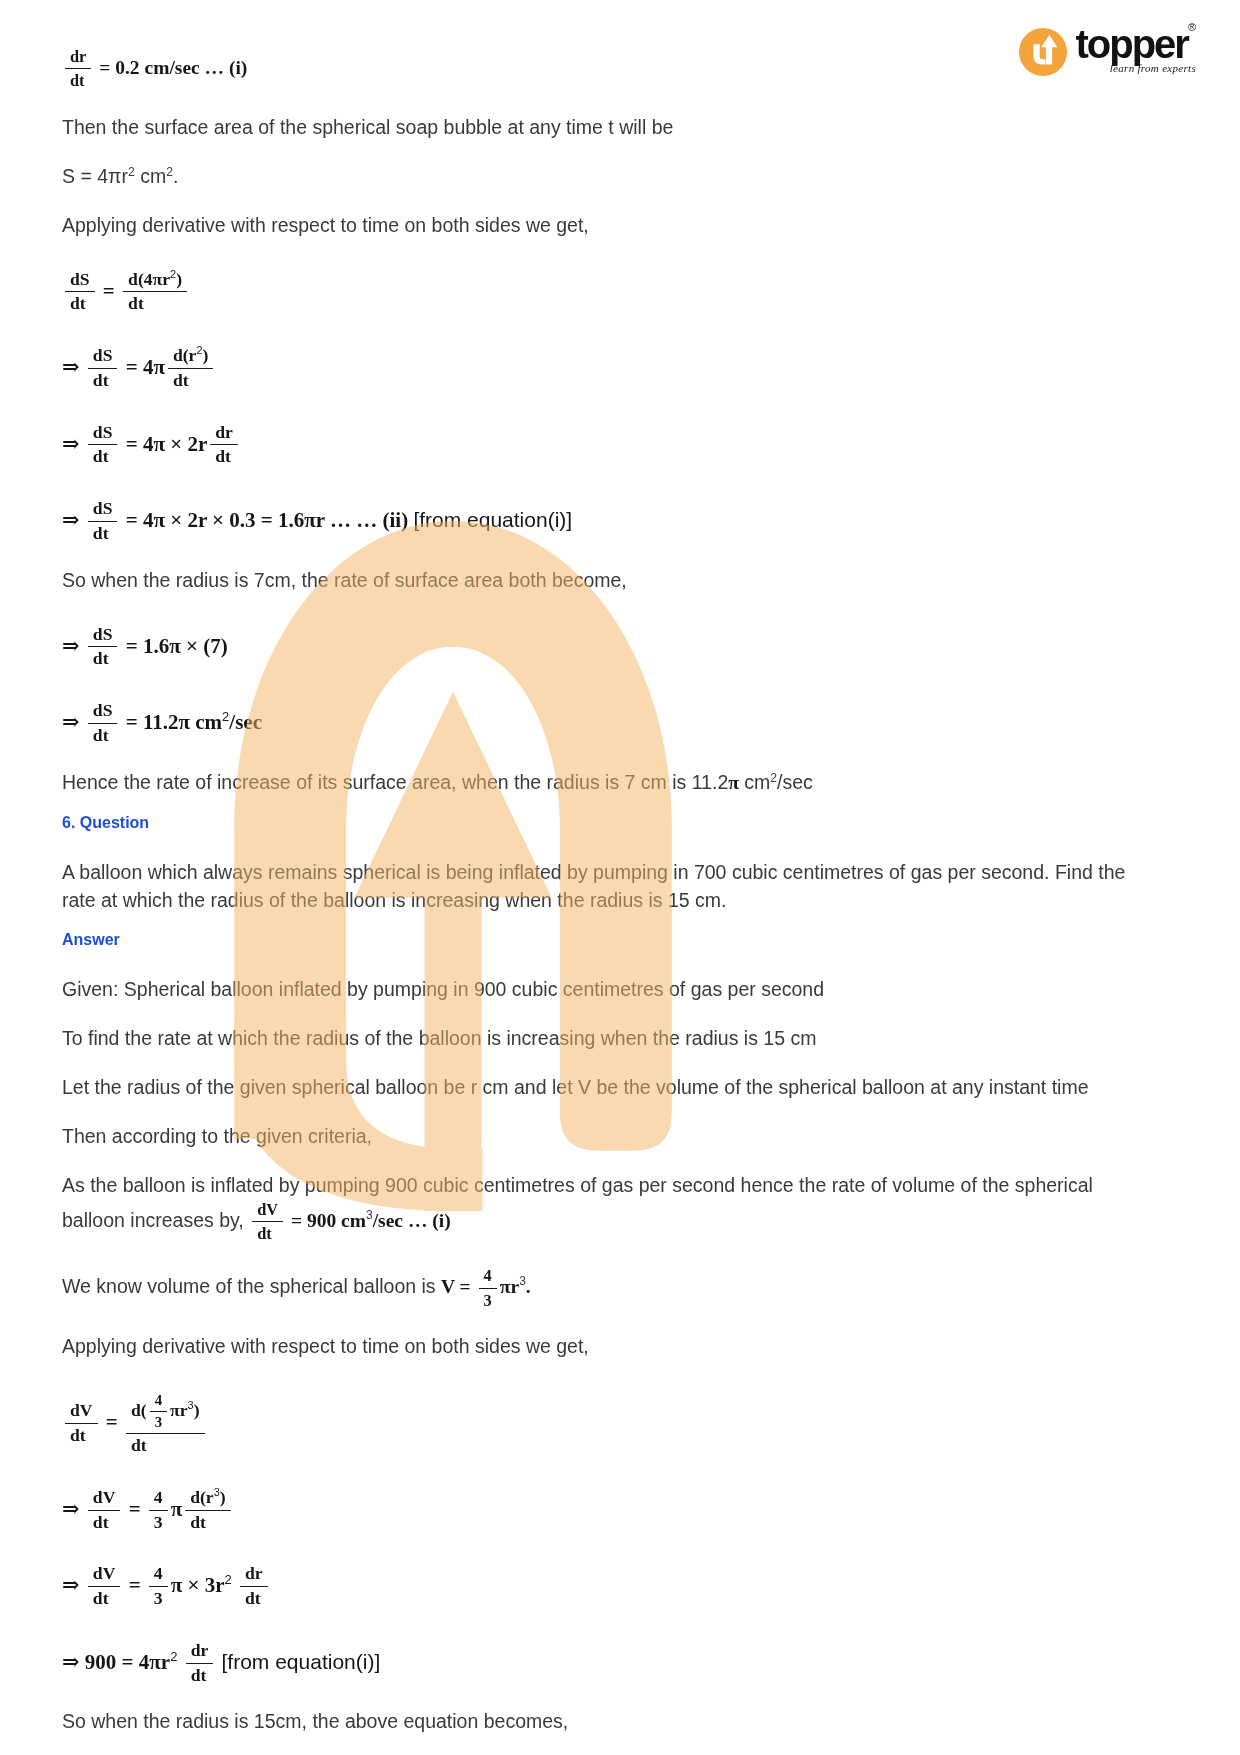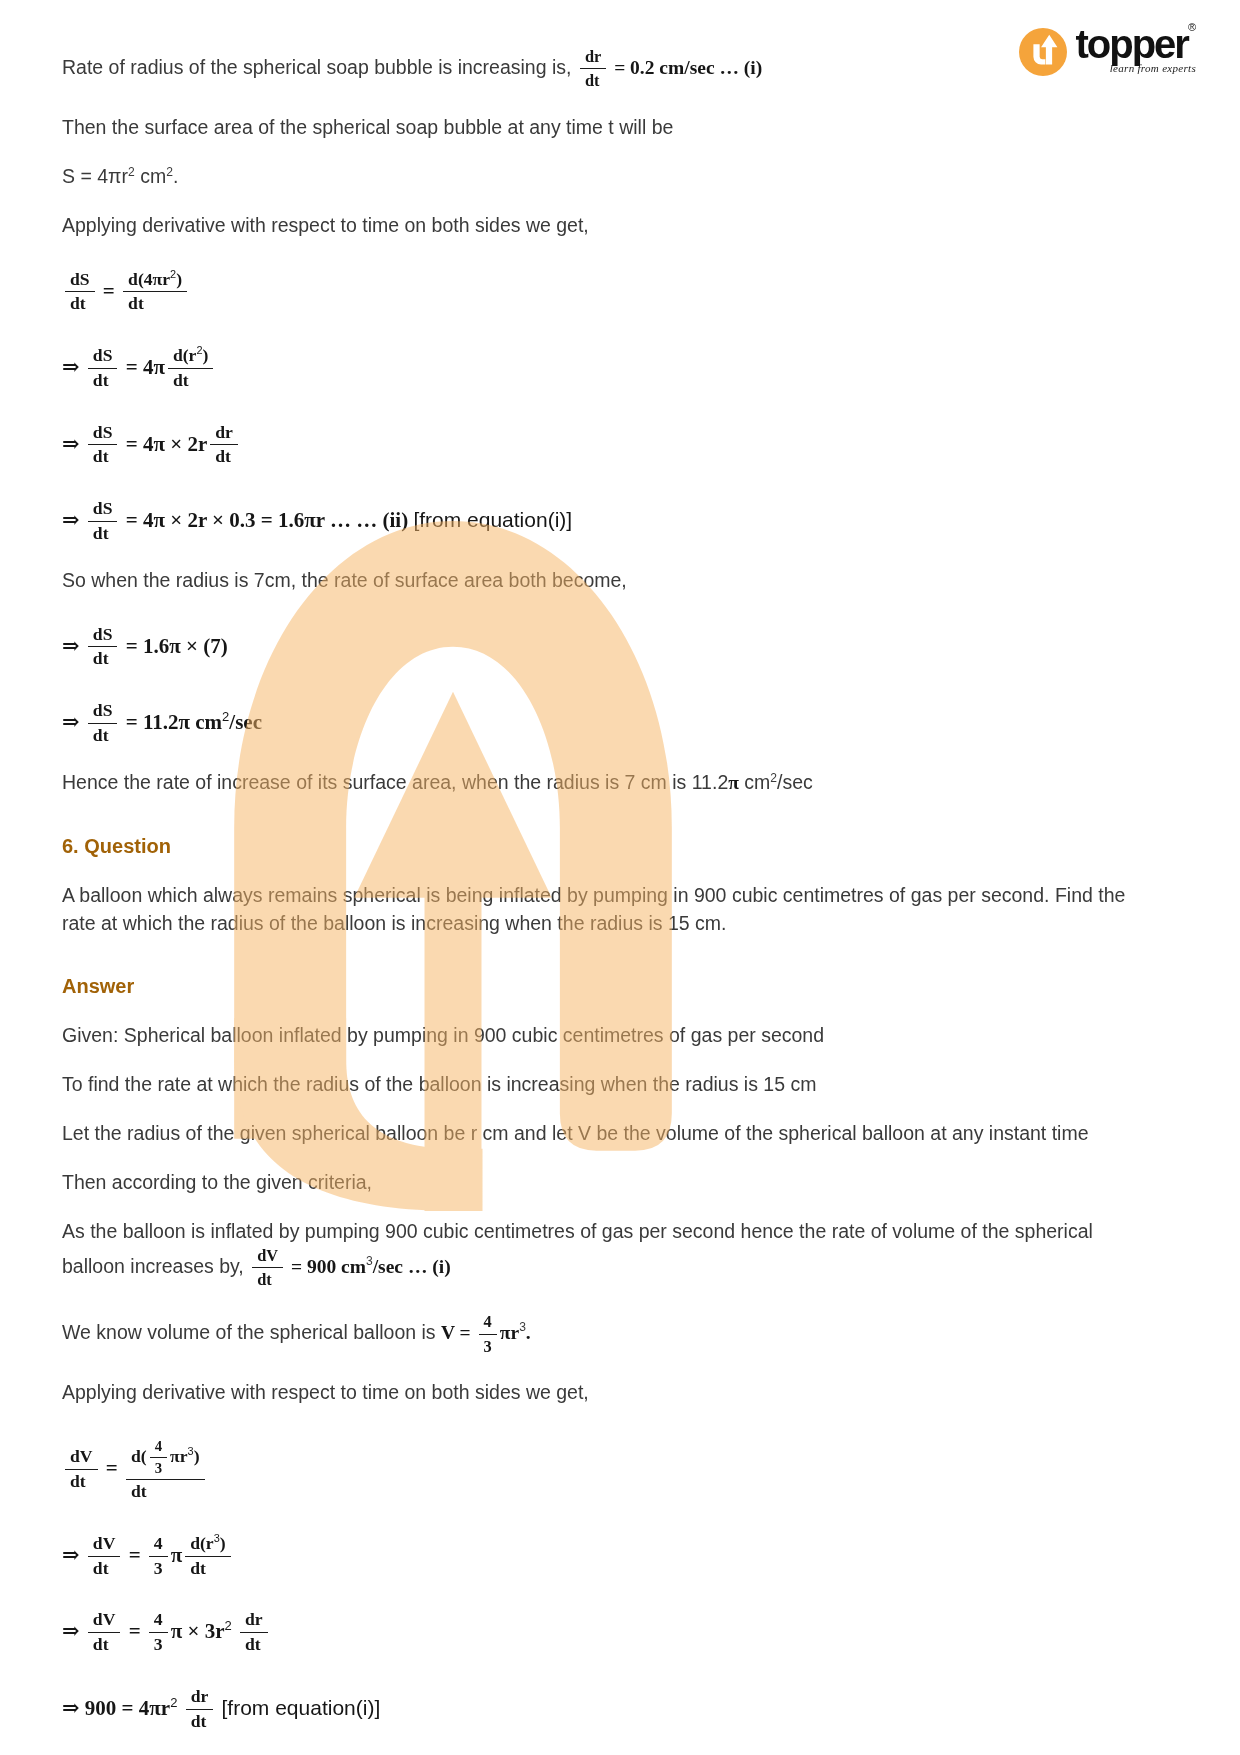--- a/index.html
+++ b/index.html
@@ -4,21 +4,21 @@
 <style>
   html,body{margin:0;padding:0;}
   body{
     width:1240px;height:1755px;position:relative;background:#ffffff;
     font-family:"Liberation Sans",sans-serif;color:#3a3a3a;overflow:hidden;
   }
   
   #content{position:relative;z-index:1;padding:46px 100px 0 62px;}
   .para{font-size:19.5px;line-height:28px;margin-top:21px;}
   .para:first-child{margin-top:0;}
-  .h{font-size:20px;font-weight:700;color:#a16207;margin-top:35px;line-height:28px;}
+  .h{font-size:16px;font-weight:700;color:#1d4ed8;margin-top:12px;line-height:28px;}
   .eq{margin-top:30px;font-size:21px;color:#161616;line-height:1.2;}
   .math{font-family:"Liberation Serif","DejaVu Serif",serif;font-weight:600;color:#161616;}
   .eq .txt, .para .txt{}
   .txt{}
   .frac{display:inline-block;vertical-align:middle;margin:0 3px;font-size:0.84em;line-height:1.12;}
   .frac .fn{display:block;padding:1px 5px 2px;border-bottom:1.7px solid #1c1c1c;}
   .frac .fd{display:block;padding:2px 5px 1px;}
   sup{font-size:0.62em;line-height:0;}
   
   #watermark{
@@ -62,34 +62,34 @@
     <path fill="#ffffff" d="M30 34 h13 v26 a5 5 0 0 0 5 5 h7 v11 h-9 a16 16 0 0 1 -16 -16 Z"></path>
     <path fill="#ffffff" d="M63 14 L80 40 L69 40 L69 76 L56 76 L56 40 L46 40 Z"></path>
   </svg>
   <div class="wordwrap">
     <div class="brand"><span>topper</span><span class="reg">®</span></div>
     <div class="tagline">learn from experts</div>
   </div>
 </div>
 
 <div id="content">
-    <div class="para"><span class="txt">Rate of radius of the spherical soap bubble is increasing is, </span><span class="frac"><span class="fn"><span class="math">dr</span></span><span class="fd"><span class="math">dt</span></span></span><span class="math"> = 0.2 cm/sec … (i)</span></div>
+    <div class="para"><span class="frac"><span class="fn"><span class="math">dr</span></span><span class="fd"><span class="math">dt</span></span></span><span class="math"> = 0.2 cm/sec … (i)</span></div>
     <div class="para"><span class="txt">Then the surface area of the spherical soap bubble at any time t will be</span></div>
     <div class="para"><span class="txt">S = 4πr</span><sup>2</sup><span class="txt"> cm</span><sup>2</sup><span class="txt">.</span></div>
     <div class="para"><span class="txt">Applying derivative with respect to time on both sides we get,</span></div>
     <div class="eq"><span class="frac"><span class="fn"><span class="math">dS</span></span><span class="fd"><span class="math">dt</span></span></span><span class="math"> = </span><span class="frac"><span class="fn"><span class="math">d(4πr</span><sup>2</sup><span class="math">)</span></span><span class="fd"><span class="math">dt</span></span></span></div>
     <div class="eq"><span class="math">⇒ </span><span class="frac"><span class="fn"><span class="math">dS</span></span><span class="fd"><span class="math">dt</span></span></span><span class="math"> = 4π</span><span class="frac"><span class="fn"><span class="math">d(r</span><sup>2</sup><span class="math">)</span></span><span class="fd"><span class="math">dt</span></span></span></div>
     <div class="eq"><span class="math">⇒ </span><span class="frac"><span class="fn"><span class="math">dS</span></span><span class="fd"><span class="math">dt</span></span></span><span class="math"> = 4π × 2r</span><span class="frac"><span class="fn"><span class="math">dr</span></span><span class="fd"><span class="math">dt</span></span></span></div>
     <div class="eq"><span class="math">⇒ </span><span class="frac"><span class="fn"><span class="math">dS</span></span><span class="fd"><span class="math">dt</span></span></span><span class="math"> = 4π × 2r × 0.3 = 1.6πr … … (ii) </span><span class="txt">[from equation(i)]</span></div>
     <div class="para"><span class="txt">So when the radius is 7cm, the rate of surface area both become,</span></div>
     <div class="eq"><span class="math">⇒ </span><span class="frac"><span class="fn"><span class="math">dS</span></span><span class="fd"><span class="math">dt</span></span></span><span class="math"> = 1.6π × (7)</span></div>
     <div class="eq"><span class="math">⇒ </span><span class="frac"><span class="fn"><span class="math">dS</span></span><span class="fd"><span class="math">dt</span></span></span><span class="math"> = 11.2π cm</span><sup>2</sup><span class="math">/sec</span></div>
     <div class="para"><span class="txt">Hence the rate of increase of its surface area, when the radius is 7 cm is 11.2</span><span class="math">π</span><span class="txt"> cm</span><sup>2</sup><span class="txt">/sec</span></div>
     <div class="h"><span class="txt">6. Question</span></div>
-    <div class="para"><span class="txt">A balloon which always remains spherical is being inflated by pumping in 900 cubic centimetres of gas per second. Find the rate at which the radius of the balloon is increasing when the radius is 15 cm.</span></div>
+    <div class="para"><span class="txt">A balloon which always remains spherical is being inflated by pumping in 700 cubic centimetres of gas per second. Find the rate at which the radius of the balloon is increasing when the radius is 15 cm.</span></div>
     <div class="h"><span class="txt">Answer</span></div>
     <div class="para"><span class="txt">Given: Spherical balloon inflated by pumping in 900 cubic centimetres of gas per second</span></div>
     <div class="para"><span class="txt">To find the rate at which the radius of the balloon is increasing when the radius is 15 cm</span></div>
     <div class="para"><span class="txt">Let the radius of the given spherical balloon be r cm and let V be the volume of the spherical balloon at any instant time</span></div>
     <div class="para"><span class="txt">Then according to the given criteria,</span></div>
     <div class="para"><span class="txt">As the balloon is inflated by pumping 900 cubic centimetres of gas per second hence the rate of volume of the spherical balloon increases by, </span><span class="frac"><span class="fn"><span class="math">dV</span></span><span class="fd"><span class="math">dt</span></span></span><span class="math"> = 900 cm</span><sup>3</sup><span class="math">/sec … (i)</span></div>
     <div class="para"><span class="txt">We know volume of the spherical balloon is </span><span class="math">V = </span><span class="frac"><span class="fn"><span class="math">4</span></span><span class="fd"><span class="math">3</span></span></span><span class="math">πr</span><sup>3</sup><span class="math">.</span></div>
     <div class="para"><span class="txt">Applying derivative with respect to time on both sides we get,</span></div>
     <div class="eq"><span class="frac"><span class="fn"><span class="math">dV</span></span><span class="fd"><span class="math">dt</span></span></span><span class="math"> = </span><span class="frac"><span class="fn"><span class="math">d(</span><span class="frac"><span class="fn"><span class="math">4</span></span><span class="fd"><span class="math">3</span></span></span><span class="math">πr</span><sup>3</sup><span class="math">)</span></span><span class="fd"><span class="math">dt</span></span></span></div>
     <div class="eq"><span class="math">⇒ </span><span class="frac"><span class="fn"><span class="math">dV</span></span><span class="fd"><span class="math">dt</span></span></span><span class="math"> = </span><span class="frac"><span class="fn"><span class="math">4</span></span><span class="fd"><span class="math">3</span></span></span><span class="math">π</span><span class="frac"><span class="fn"><span class="math">d(r</span><sup>3</sup><span class="math">)</span></span><span class="fd"><span class="math">dt</span></span></span></div>

